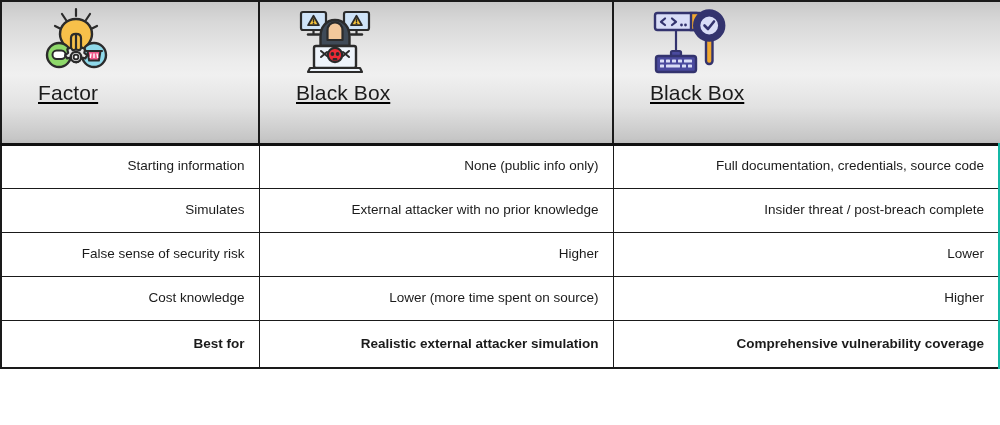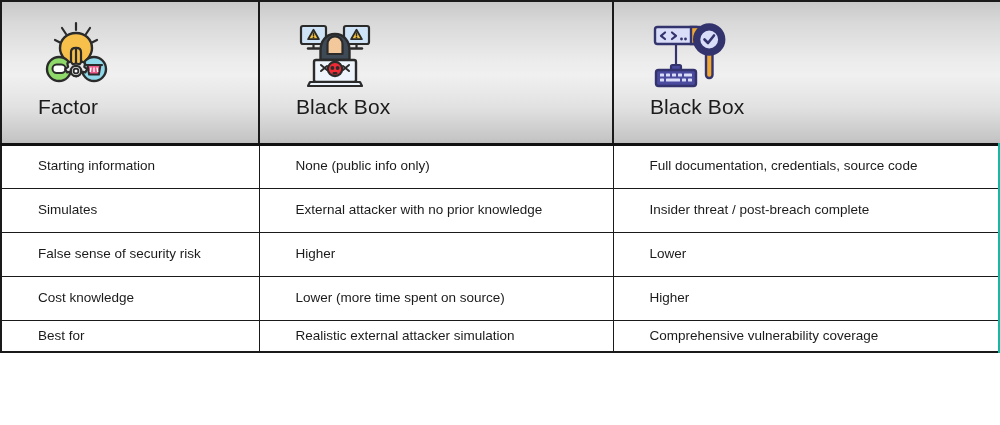--- a/index.html
+++ b/index.html
@@ -55,24 +55,25 @@
     border-top: 2px solid #1a1a1a;
     height: 143px;
     box-sizing: border-box;
   }
   th.head-cell.first { border-left: 2px solid #1a1a1a; }
   th.head-cell.last  { border-right: 2px solid #1a1a1a; }
 
   .head-inner {
     display: flex;
     flex-direction: column;
-    justify-content: center;
+    justify-content: flex-start;
     height: 100%;
     padding-bottom: 8px;
     box-sizing: border-box;
+    text-decoration: underline;
   }
 
   .head-icon {
     width: 78px;
     height: 78px;
     margin-left: 0px;
     margin-bottom: 2px;
     display: block;
   }
   .head-icon svg { display: block; }
@@ -81,26 +82,26 @@
     font-size: 21px;
     font-weight: 400;
     color: #1b1b1b;
     letter-spacing: 0.1px;
     line-height: 1;
     padding-bottom: 4px;
   }
 
   
   tbody tr { height: 44px; }
-  tbody tr:last-child { height: 32px; }
+  tbody tr:last-child { height: 48px; font-weight: bold; }
 
   td.body-cell {
     padding: 0 14px 0 36px;
     vertical-align: middle;
-    text-align: left;
+    text-align: right;
     font-size: 13.5px;
     color: #1b1b1b;
     line-height: 1.35;
     border-bottom: 1px solid #1a1a1a;
     border-right: 1px solid #1a1a1a;
     background: #ffffff;
     box-sizing: border-box;
     white-space: nowrap;
   }
   td.body-cell.first { border-left: 2px solid #1a1a1a; }

